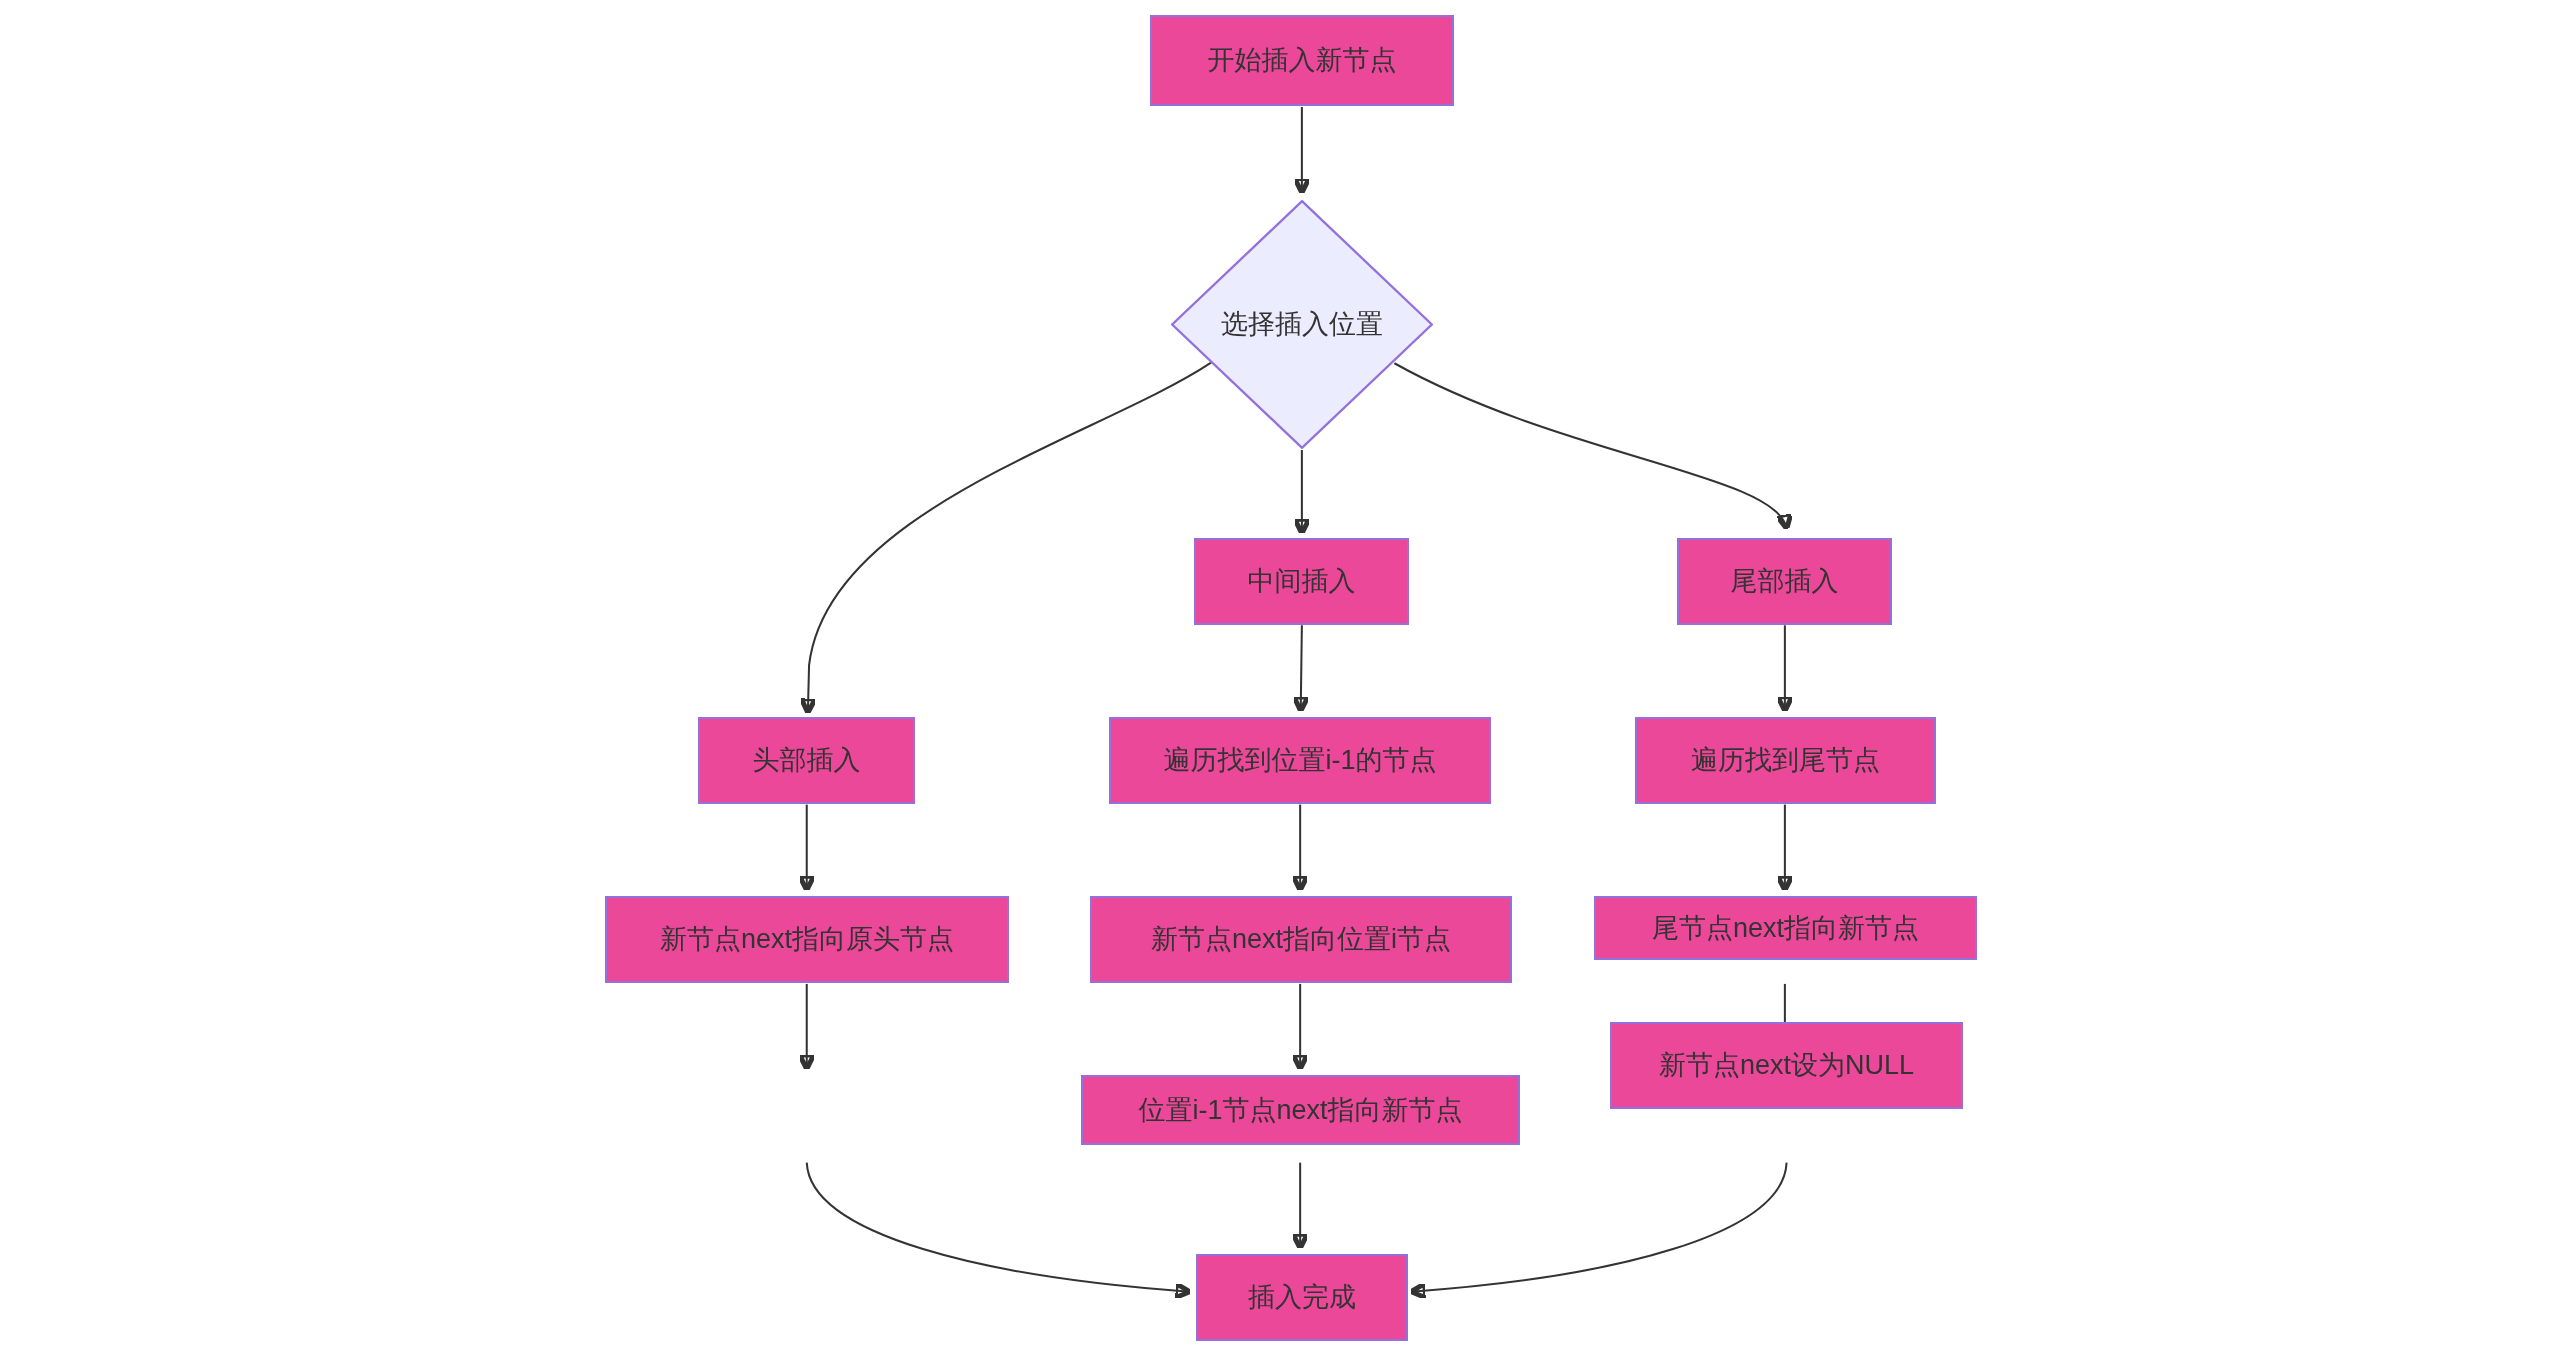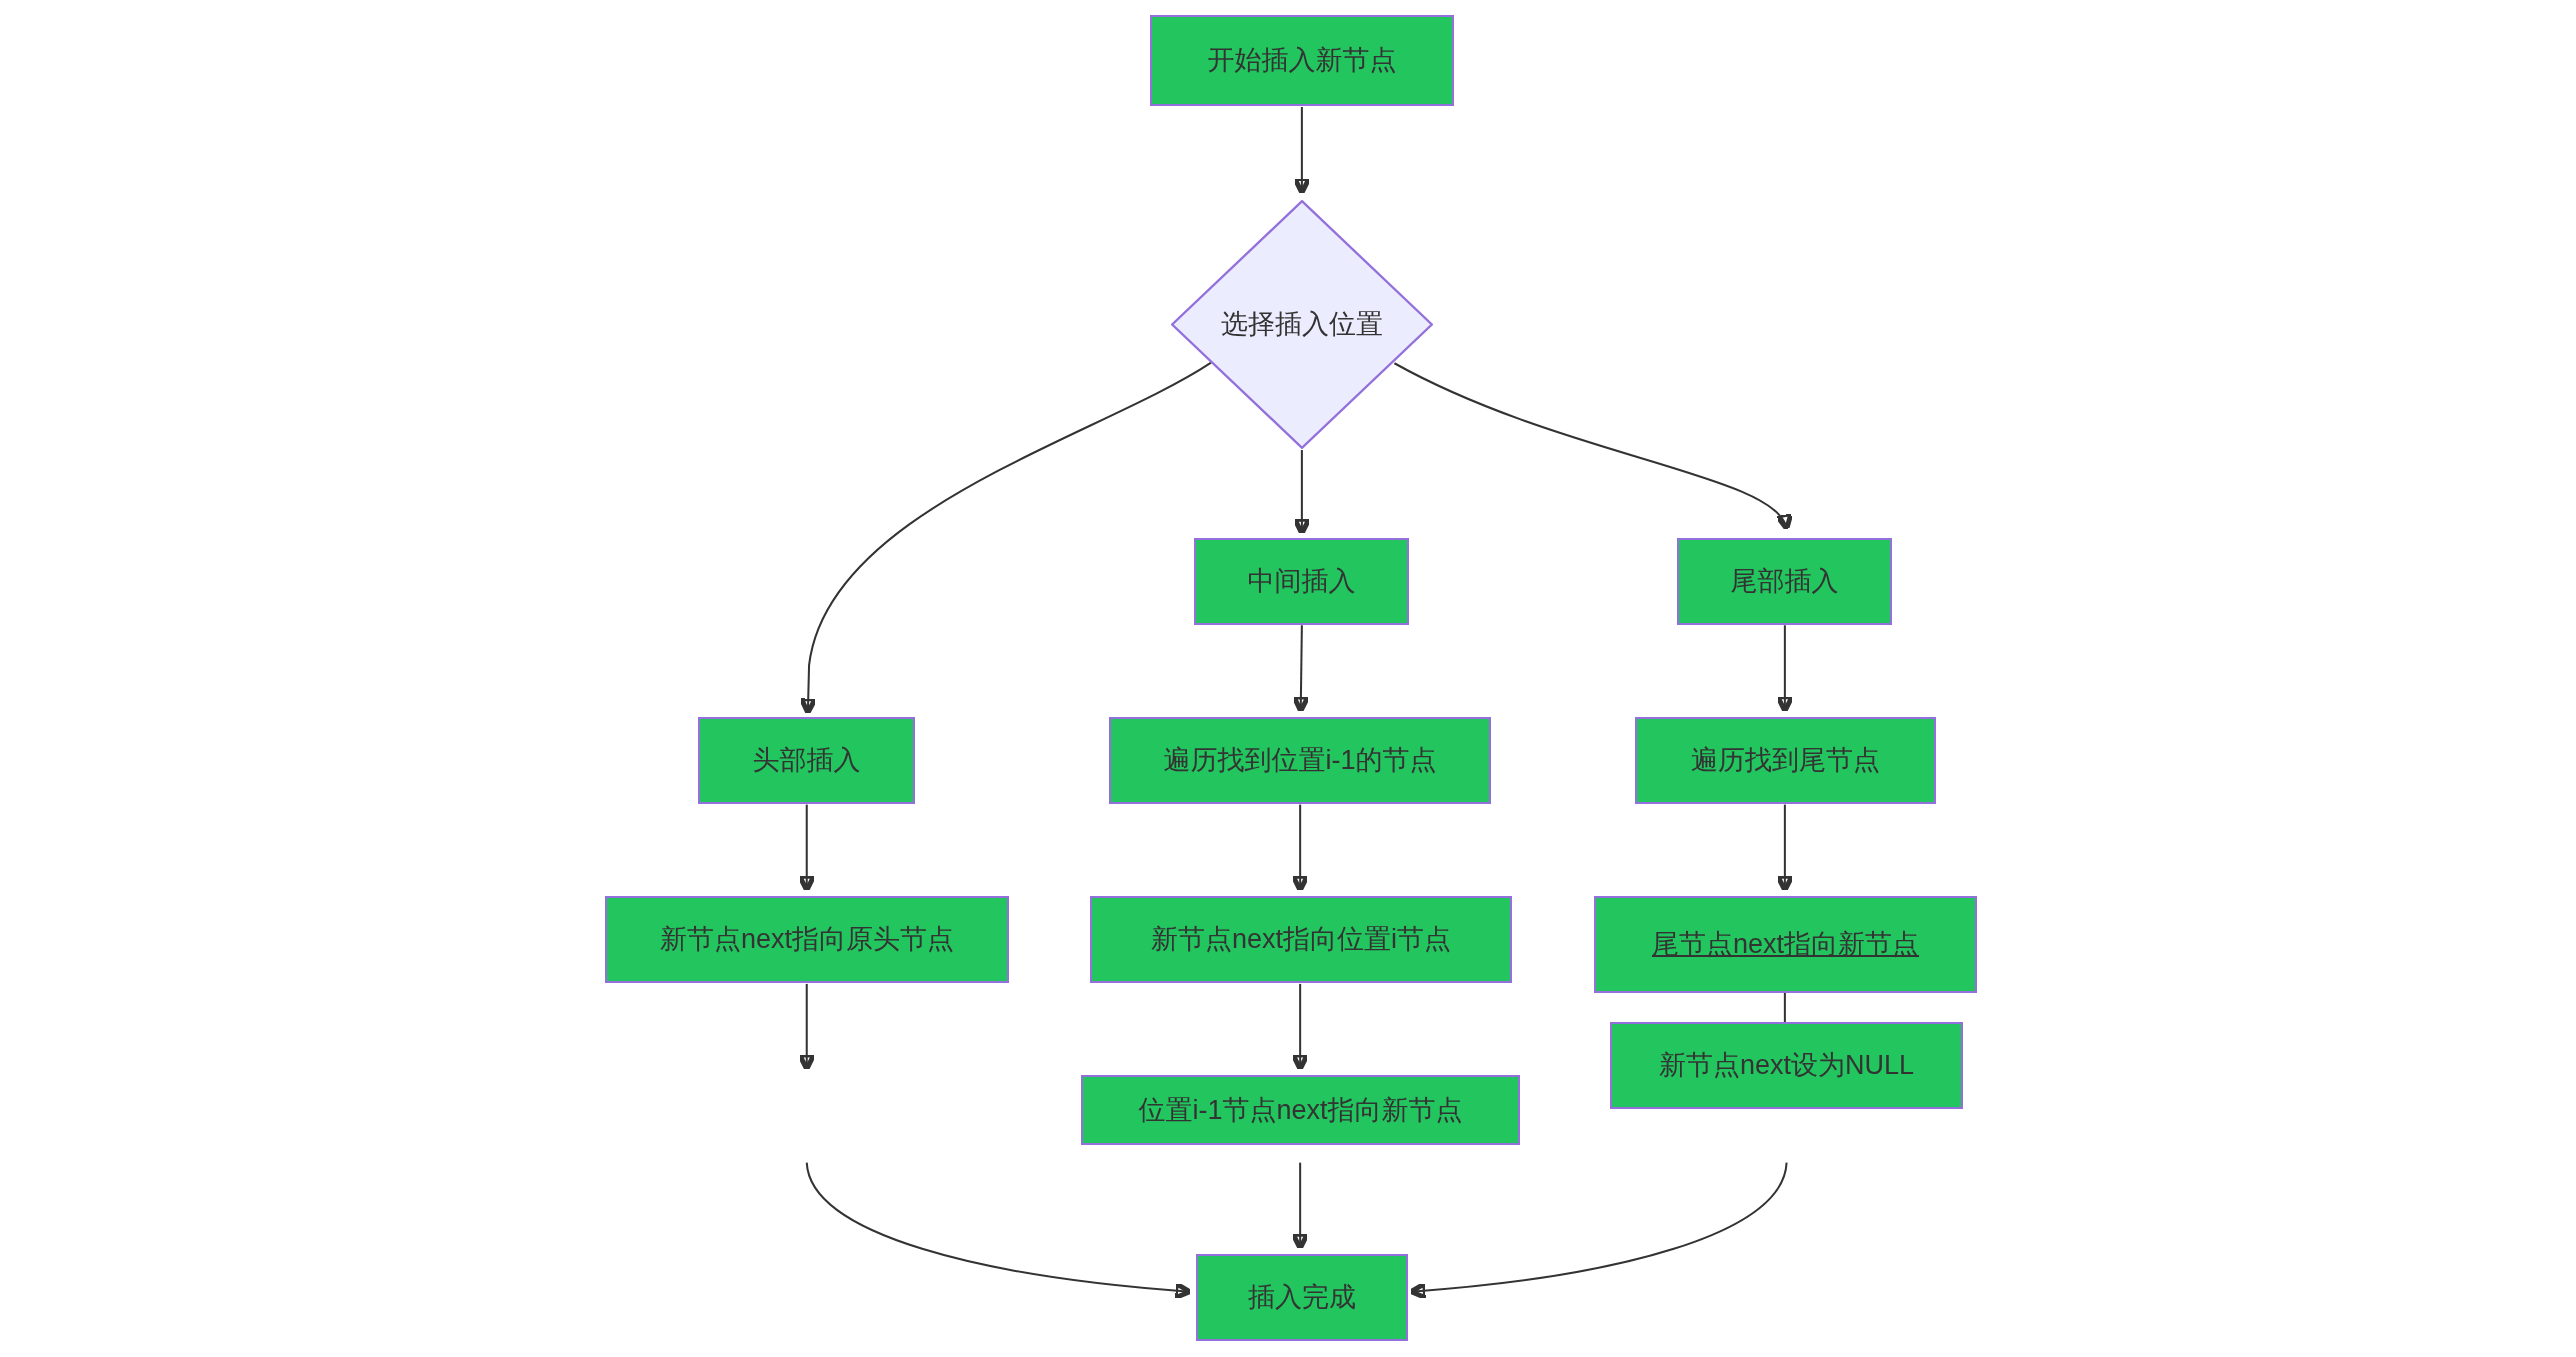--- a/index.html
+++ b/index.html
@@ -20,21 +20,21 @@
     fill: none;
     stroke: #333333;
     stroke-width: 3.5px;
   }
   .node {
     position: absolute;
     display: flex;
     align-items: center;
     justify-content: center;
     box-sizing: border-box;
-    background: #22c55e;
+    background: #ec4899;
     border: 2.3px solid #9370DB;
     color: #333333;
     font-size: 27px;
     line-height: 1.2;
   }
   .node .label {
     position: relative;
     white-space: nowrap;
     text-align: center;
     padding: 0 8px;
@@ -114,21 +114,21 @@
   </div>
 
   <div class="node" style="left:605px; top:896px; width:404px; height:87px;">
     <span class="label">新节点next指向原头节点</span>
   </div>
 
   <div class="node" style="left:1090px; top:896px; width:422px; height:87px;">
     <span class="label">新节点next指向位置i节点</span>
   </div>
 
-  <div class="node" style="left:1594px; top:896px; width:383px; height:97px;text-decoration:underline;">
+  <div class="node" style="left:1594px; top:896px; width:383px; height:64px;">
     <span class="label">尾节点next指向新节点</span>
   </div>
 
 
   <div class="node" style="left:1081px; top:1075px; width:439px; height:70px;">
     <span class="label">位置i-1节点next指向新节点</span>
   </div>
 
   <div class="node" style="left:1610px; top:1022px; width:353px; height:87px;">
     <span class="label">新节点next设为NULL</span>

